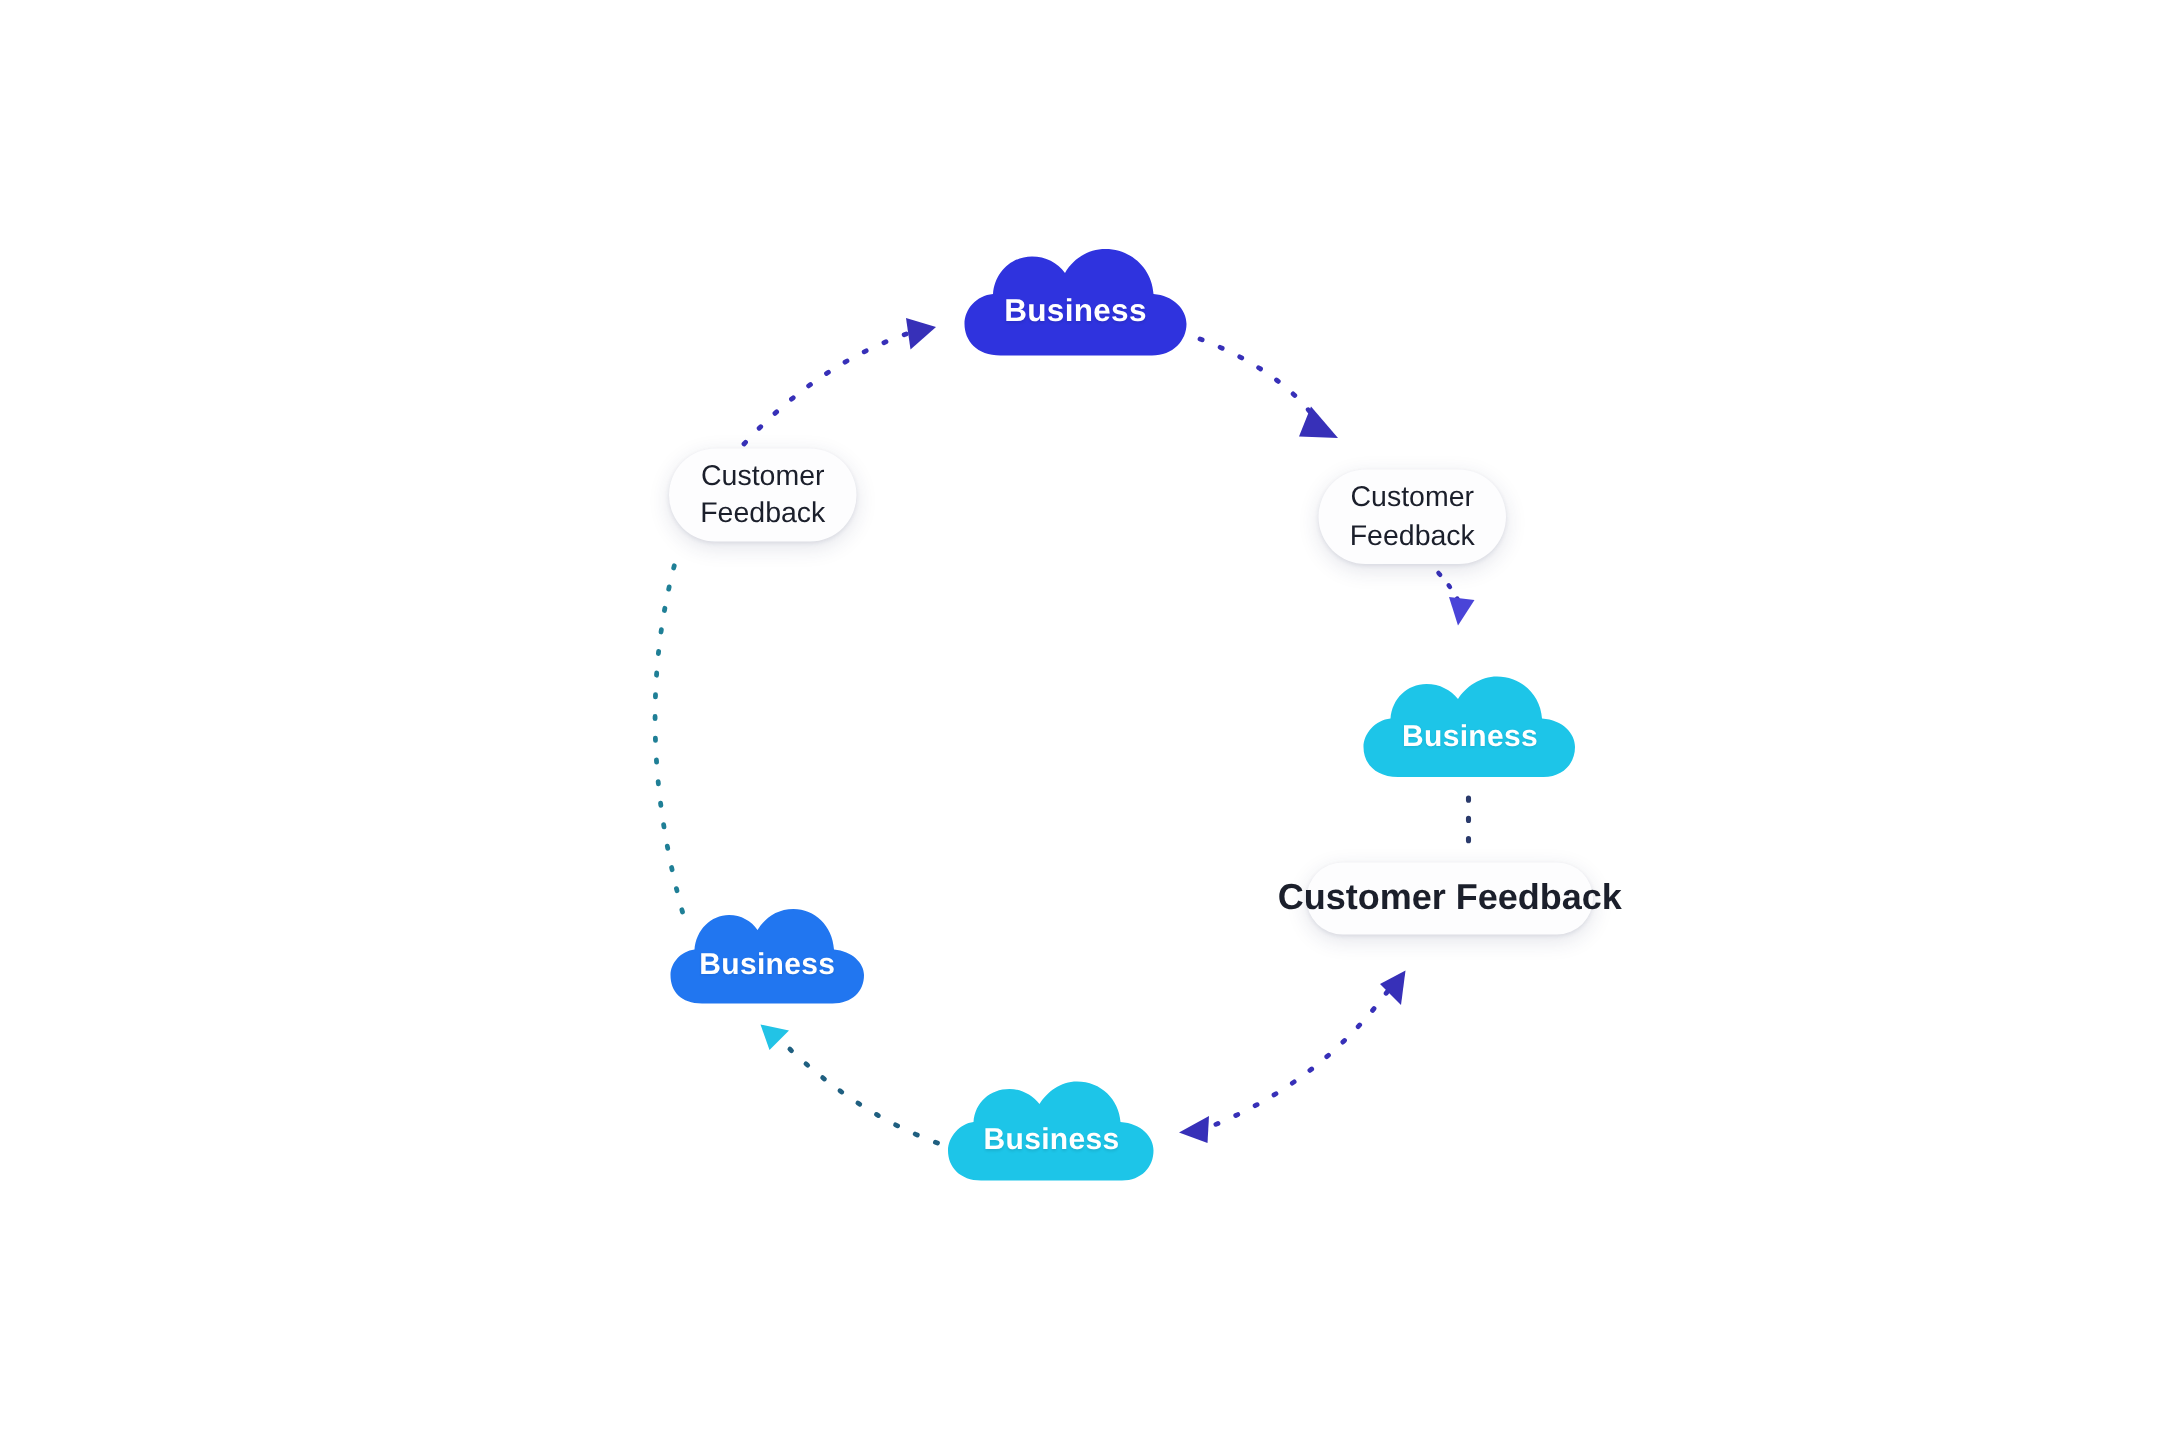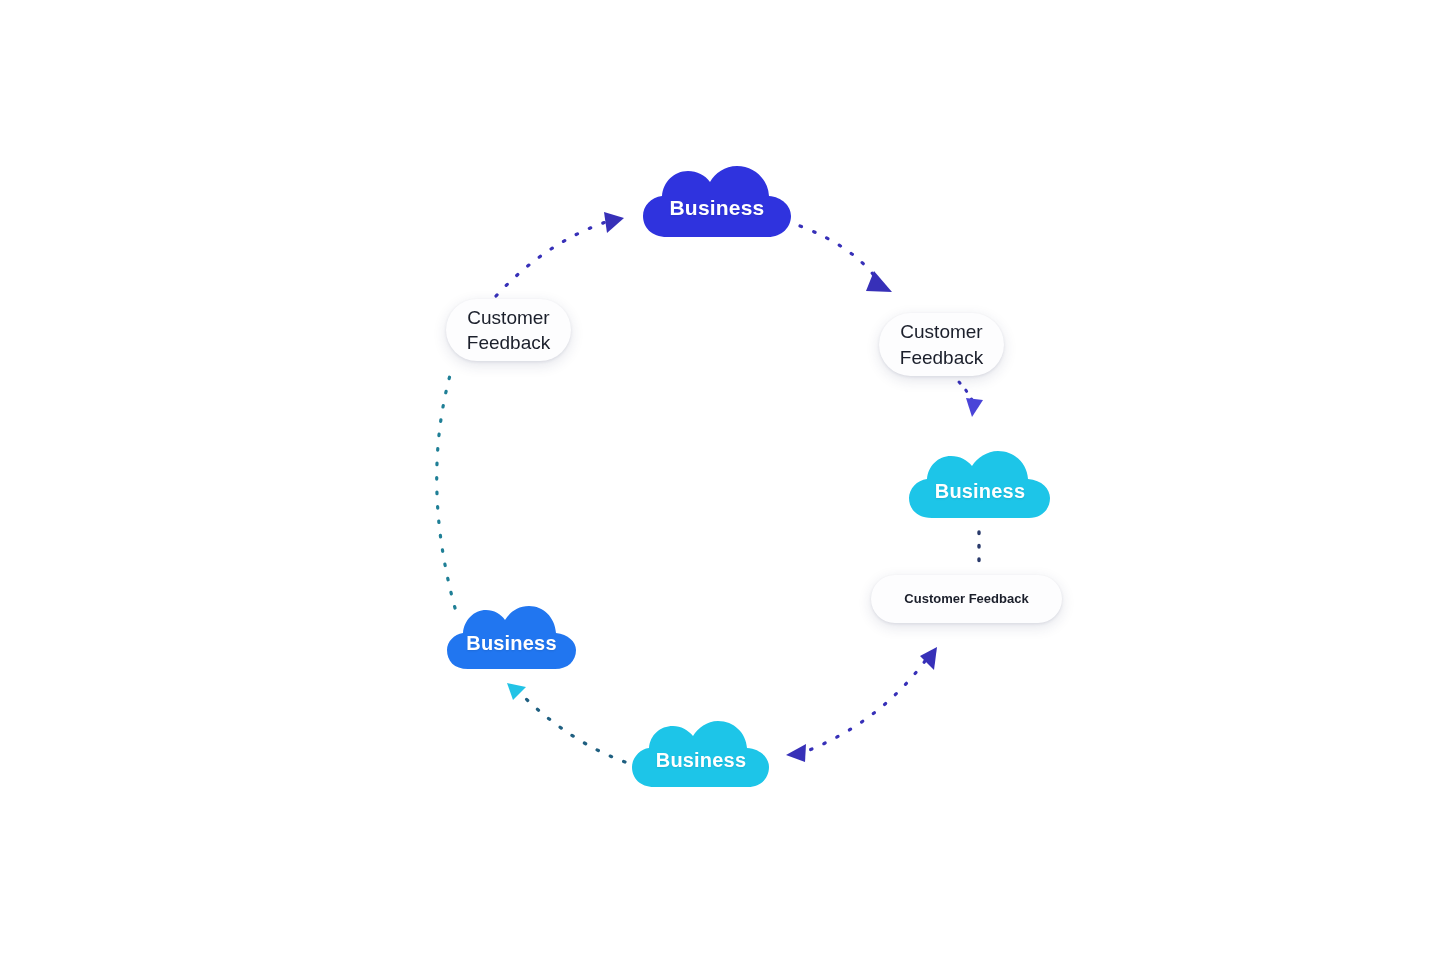--- a/index.html
+++ b/index.html
@@ -64,21 +64,21 @@
     color: #1b1f2b;
     line-height: 1.32;
     box-sizing: border-box;
   }
   .pill-two-line {
     font-size: 19px;
     font-weight: normal;
     padding: 10px 22px;
   }
   .pill-one-line {
-    font-size: 13px;
+    font-size: 24px;
     font-weight: bold;
     white-space: nowrap;
     padding: 10px 26px;
   }
   .pill-text { display: block; }
 </style>
 </head>
 <body>
 
 <div id="canvas">

